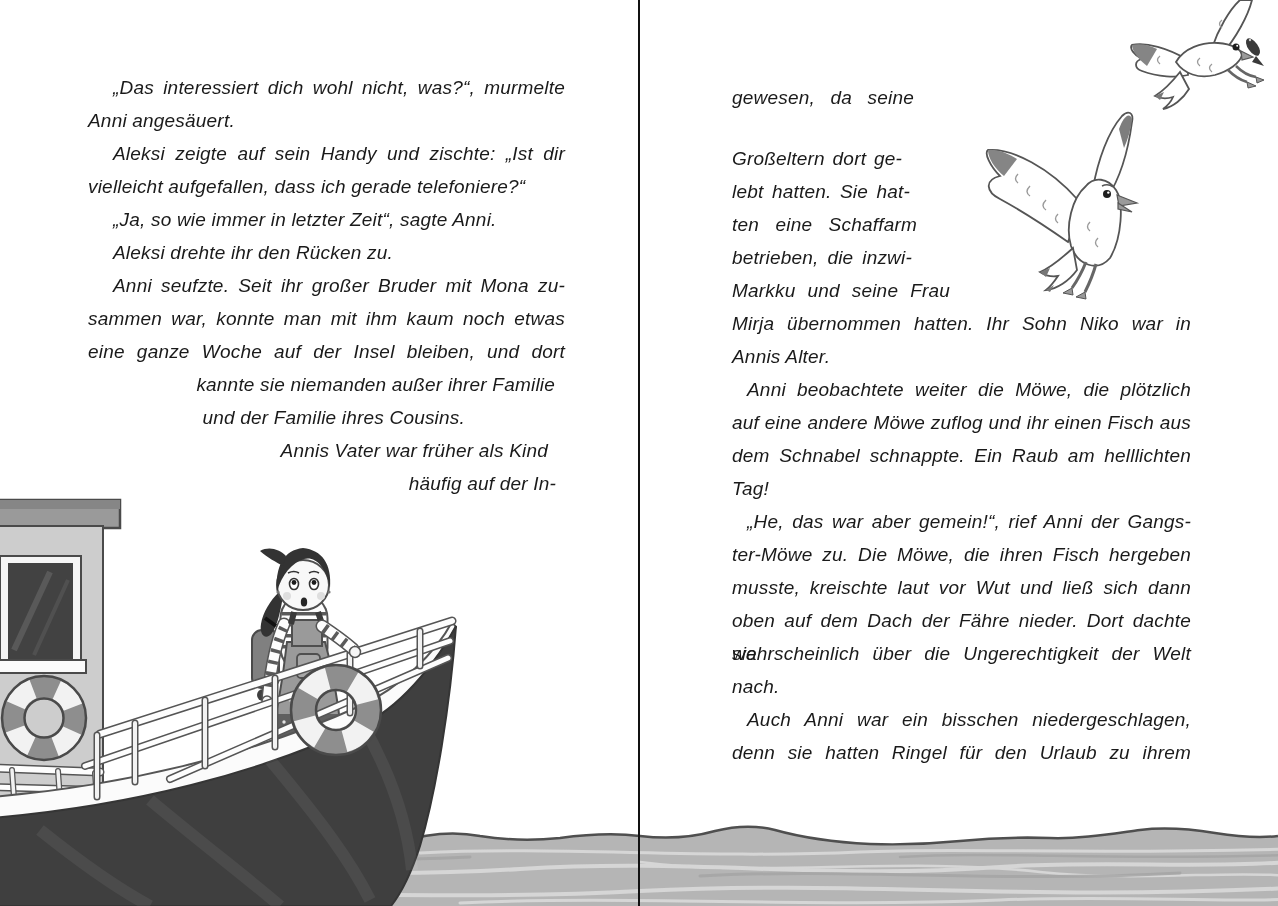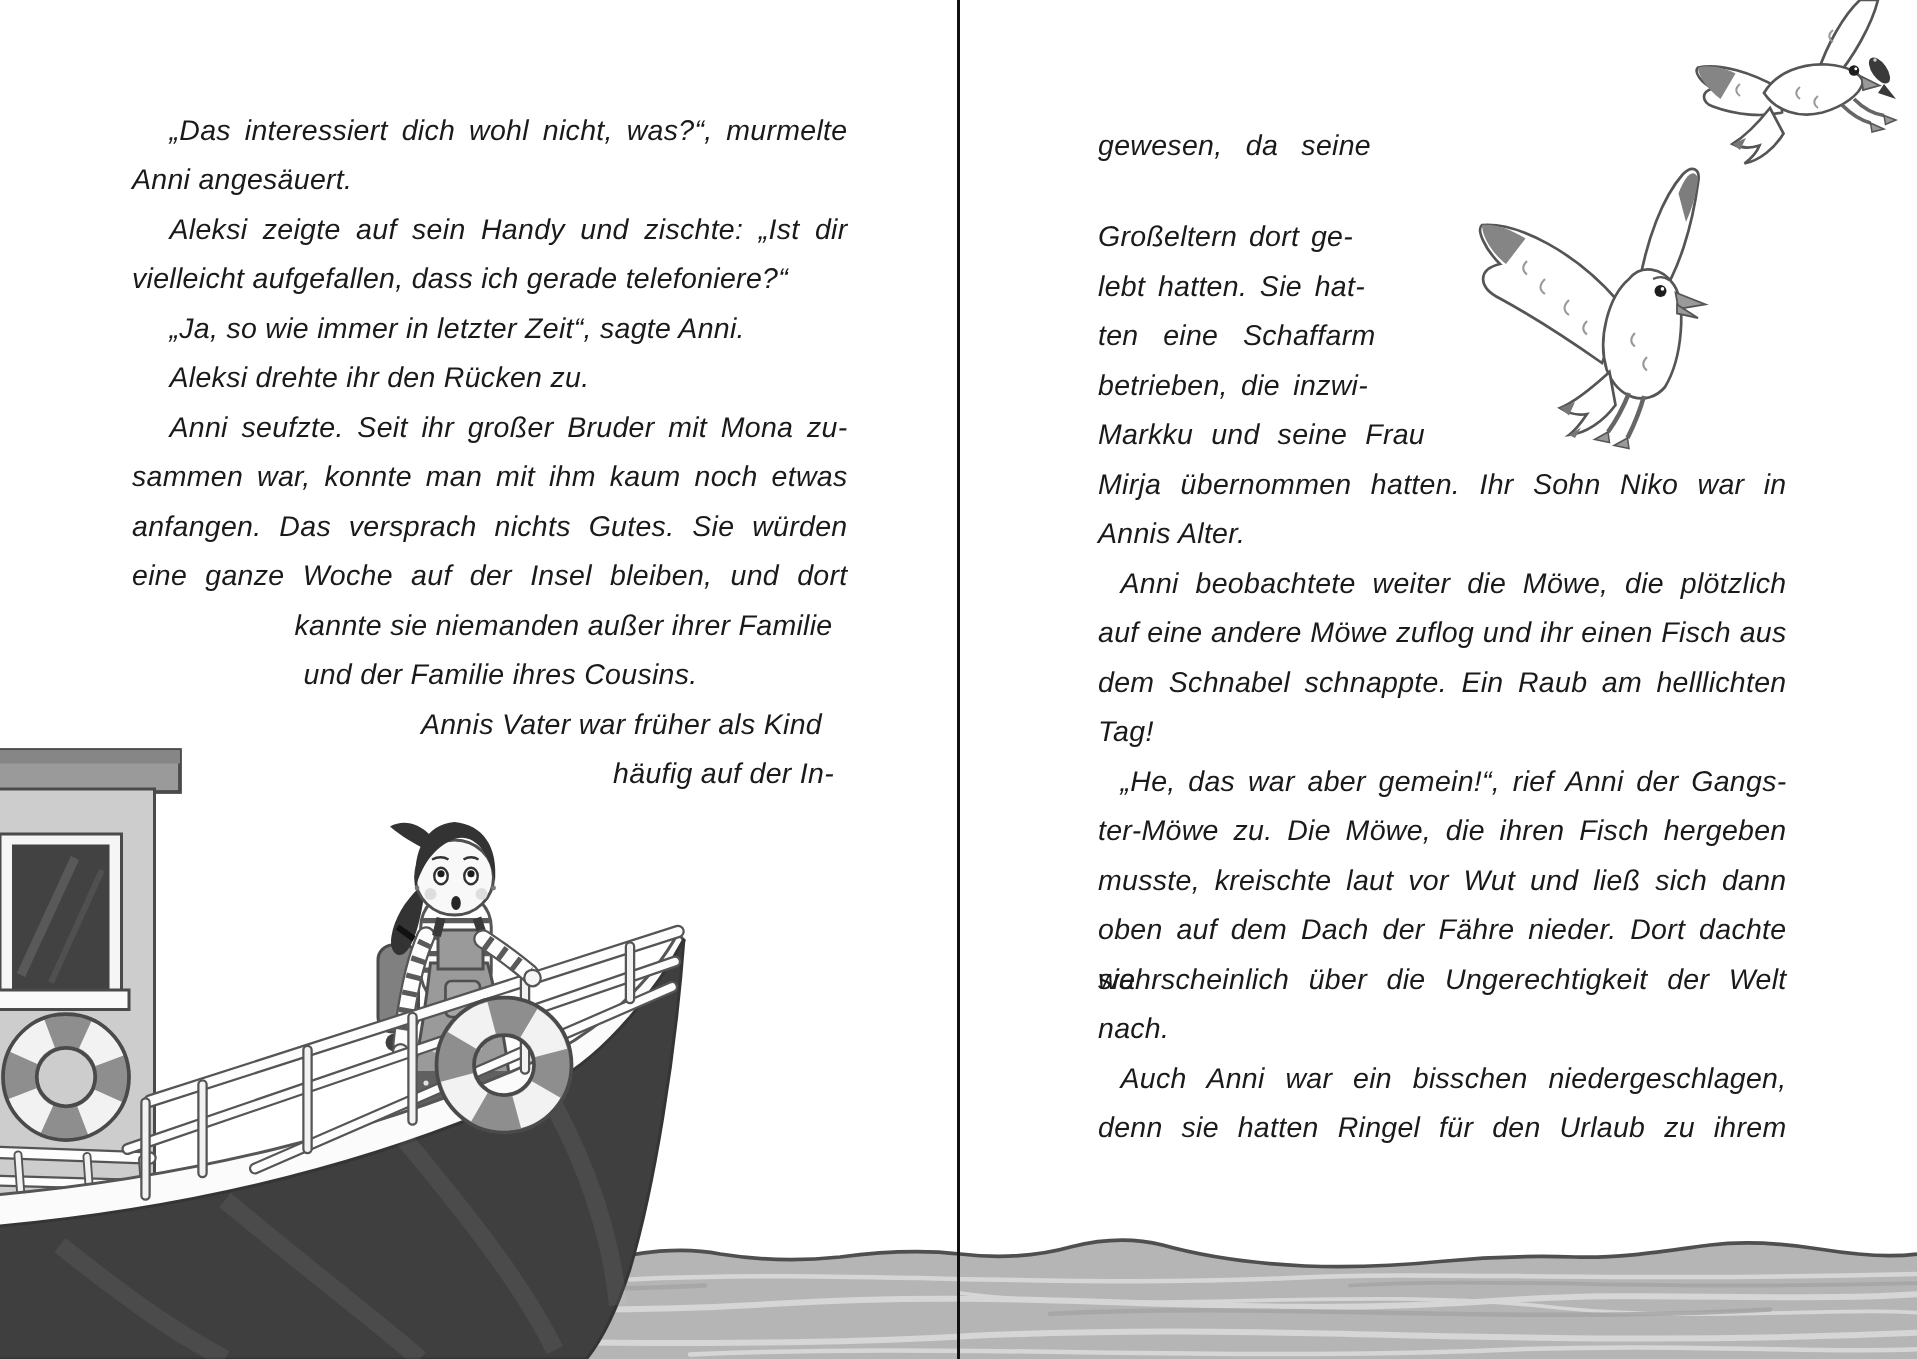--- a/index.html
+++ b/index.html
@@ -234,21 +234,20 @@
 
 <div class="textcol" style="left: 88px; top: 71px; width: 477px; color: rgb(26, 26, 26);">
   <div class="ln jl" style="text-indent:25px;">„Das interessiert dich wohl nicht, was?“, murmelte</div>
   <div class="ln tl">Anni angesäuert.</div>
   <div class="ln jl" style="text-indent:25px;">Aleksi zeigte auf sein Handy und zischte: „Ist dir</div>
   <div class="ln tl">vielleicht aufgefallen, dass ich gerade telefoniere?“</div>
   <div class="ln tl" style="text-indent:25px;">„Ja, so wie immer in letzter Zeit“, sagte Anni.</div>
   <div class="ln tl" style="text-indent:25px;">Aleksi drehte ihr den Rücken zu.</div>
   <div class="ln jl" style="text-indent:25px;">Anni seufzte. Seit ihr großer Bruder mit Mona zu-</div>
   <div class="ln jl">sammen war, konnte man mit ihm kaum noch etwas</div>
-  <div class="ln jl">anfangen. Das versprach nichts Gutes. Sie würden</div>
   <div class="ln jl">eine ganze Woche auf der Insel bleiben, und dort</div>
   <div class="ln tr" style="padding-right:10px;">kannte sie niemanden außer ihrer Familie</div>
   <div class="ln tr" style="padding-right:100px;">und der Familie ihres Cousins.</div>
   <div class="ln tr" style="padding-right:17px;">Annis Vater war früher als Kind</div>
   <div class="ln tr" style="padding-right:9px;">häufig auf der In-</div>
 </div>
 
 <div class="textcol" style="left: 732px; top: 71px; width: 459px; color: rgb(26, 26, 26);">
   <div class="ln jl" style="width:182px;margin-top:10px;">gewesen, da seine</div>
   <div class="ln jl" style="width:170px;margin-top:28px;">Großeltern dort ge-</div>

